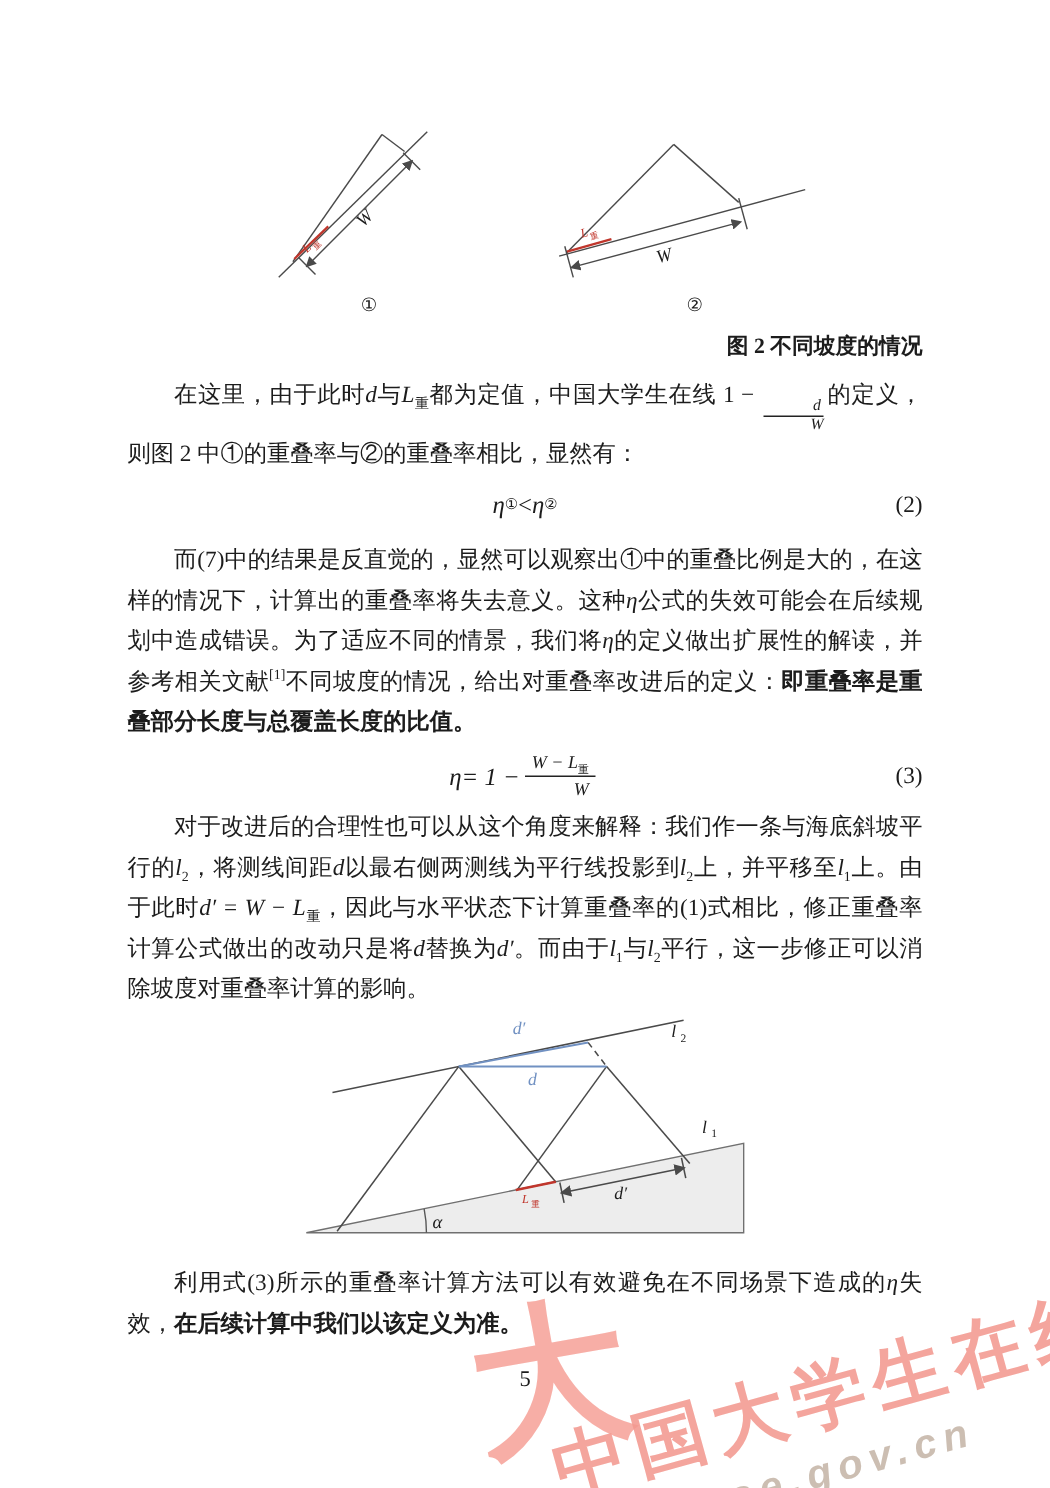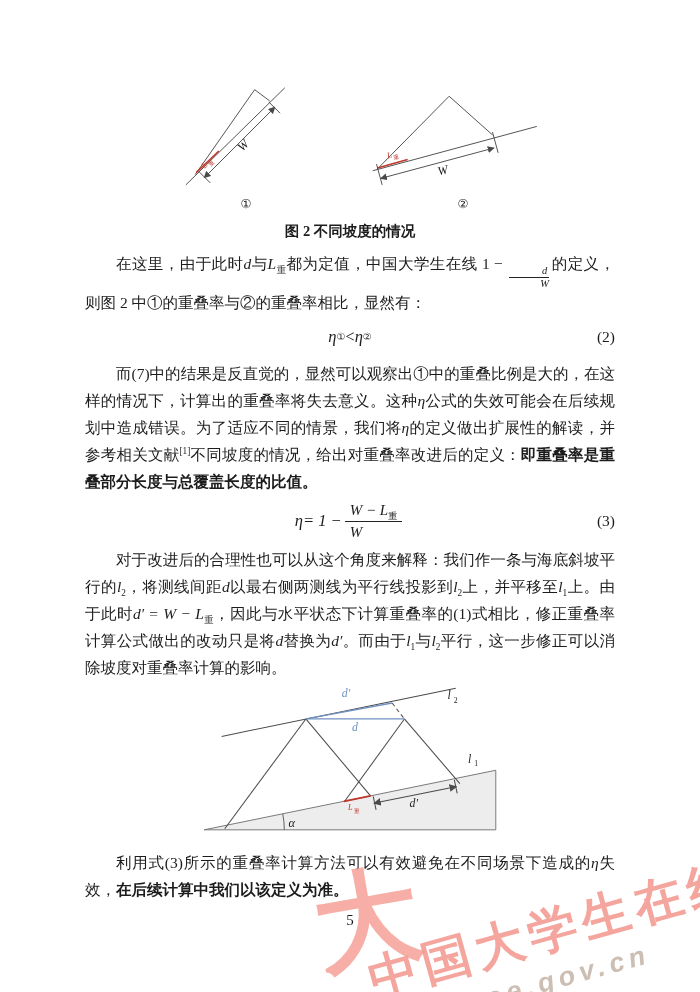--- a/index.html
+++ b/index.html
@@ -5,26 +5,26 @@
   html,body{margin:0;padding:0;background:#888;}
   .page{width:700px;height:992px;background:#ffffff;position:relative;overflow:hidden;
         font-family:"Liberation Serif","DejaVu Serif",serif;color:#1c1c1c;margin:0 auto;}
   .content{padding:84px 85px 0 85px;position:relative;z-index:1;}
   p.para{margin:0;text-align:justify;font-size:15.5px;line-height:27px;text-indent:31px;}
   .mi{font-style:italic;font-family:"Liberation Serif",serif;}
   sub{font-size:60%;line-height:0;}
   sup{font-size:60%;line-height:0;}
   .bold{font-weight:bold;}
   .fig2-row{display:flex;justify-content:center;gap:12px;}
-  .caption{text-align:center;font-weight:bold;font-size:14.5px;line-height:22px;margin:4px 0 0 0;}
+  .caption{text-align:right;font-weight:bold;font-size:14.5px;line-height:22px;margin:4px 0 0 0;}
   .eq{position:relative;display:flex;justify-content:center;align-items:center;
       font-size:16.5px;line-height:30px;margin:6px 0;}
   .eq .eqnum{position:absolute;right:0;top:50%;transform:translateY(-50%);font-size:15.5px;}
-  .frac{display:inline-flex;flex-direction:column;text-align:left;vertical-align:middle;
-        font-size:15px;line-height:1.25;margin:0 3px;}
+  .frac{display:inline-flex;flex-direction:column;text-align:right;vertical-align:middle;
+        font-size:12px;line-height:1.25;margin:0 3px;}
   .frac .fnum{border-bottom:1px solid #222;padding:0 5px 1px 5px;}
   .frac .fden{padding:1px 5px 0 5px;}
   .sfrac{display:inline-flex;flex-direction:column;text-align:center;font-size:10.5px;
          line-height:1.1;vertical-align:-5px;margin:0 2px;}
   .sfrac .sn{border-bottom:0.8px solid #222;padding:0 2px;}
   .fig3-wrap{text-align:center;margin-top:2px;}
   .page-number{position:absolute;left:50%;transform:translateX(-50%);top:912px;
                font-size:15px;z-index:1;}
   
   .wm-text{position:absolute;right:-58px;bottom:52px;transform:rotate(-15.5deg);

